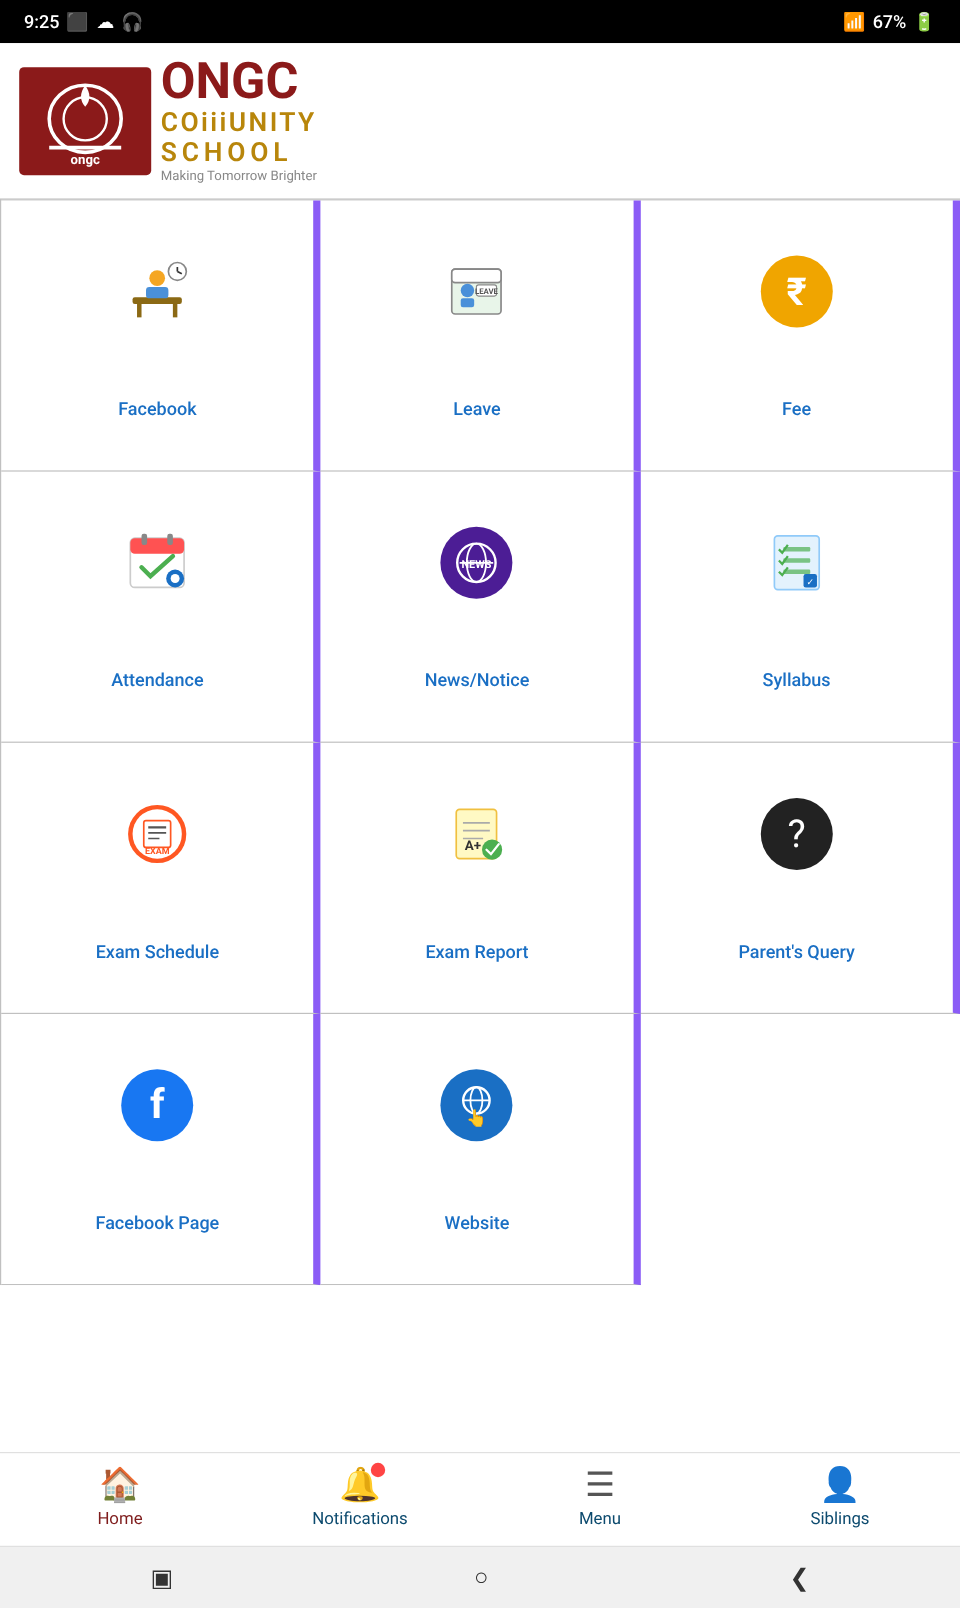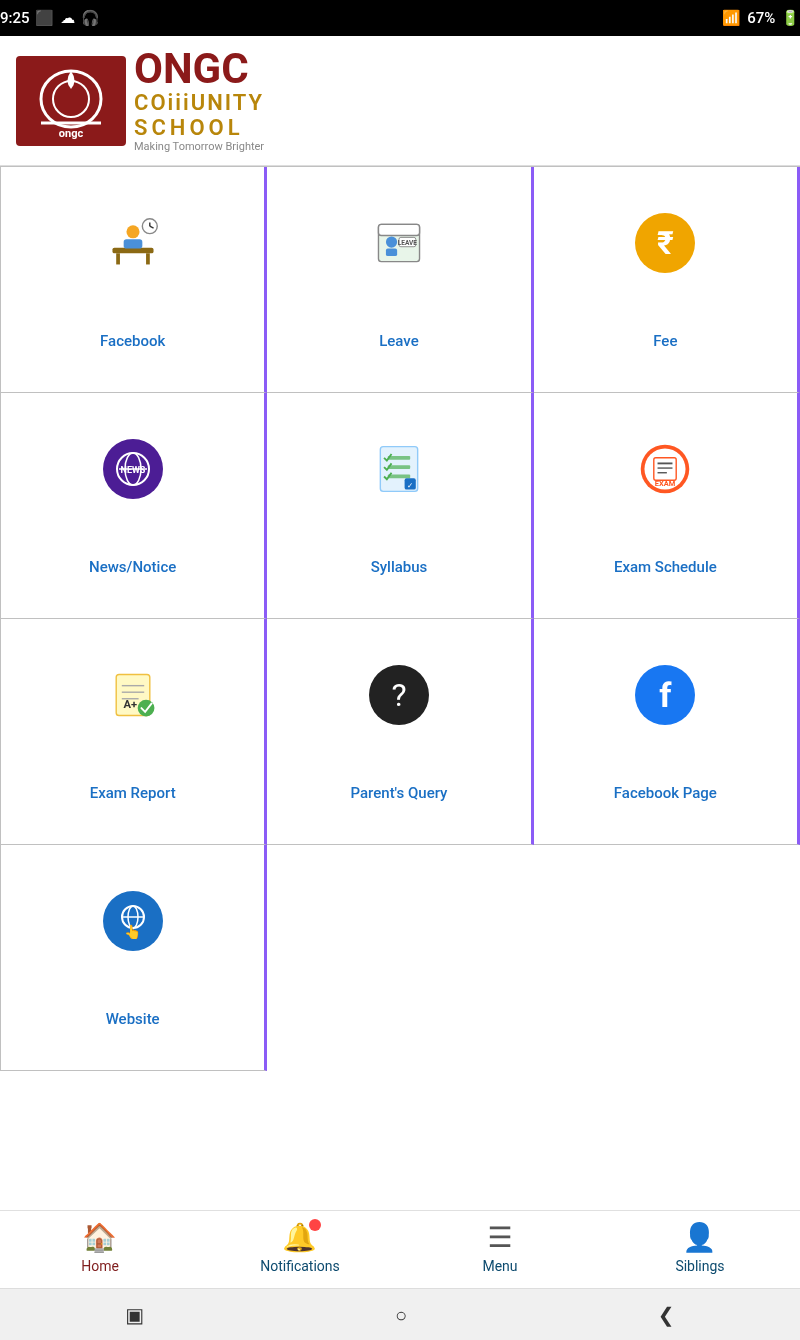--- a/index.html
+++ b/index.html
@@ -14,21 +14,21 @@
     }
 
     
     .status-bar {
       background: #000;
       color: #fff;
       height: 36px;
       display: flex;
       align-items: center;
       justify-content: space-between;
-      padding: 0 0;
+      padding: 0 20px;
       font-size: 15px;
       font-weight: 500;
     }
     .status-bar-left { display: flex; align-items: center; gap: 6px; }
     .status-bar-right { display: flex; align-items: center; gap: 6px; }
 
     
     .header {
       background: #fff;
       padding: 12px 16px;
@@ -84,21 +84,21 @@
 
     
     .grid-container {
       display: grid;
       grid-template-columns: repeat(3, 1fr);
       border-top: 1px solid #c0c0c0;
       border-left: 1px solid #c0c0c0;
       flex: 1;
     }
     .grid-item {
-      border-right: 3px solid #8b5cf6;
+      border-right: 6px solid #8b5cf6;
       border-bottom: 1px solid #c0c0c0;
       display: flex;
       flex-direction: column;
       align-items: center;
       justify-content: center;
       padding: 24px 8px;
       cursor: pointer;
       min-height: 140px;
       gap: 44px;
     }
@@ -293,20 +293,37 @@
     <span class="label">Leave</span>
   </div>
 
   <div class="grid-item">
     <div class="icon-wrap">
       <div class="icon-fee">₹</div>
     </div>
     <span class="label">Fee</span>
   </div>
 
+  <div class="grid-item">
+    <div class="icon-wrap">
+      <svg class="svg-icon" viewBox="0 0 60 60">
+        <rect x="6" y="8" width="48" height="44" rx="4" fill="#fff" stroke="#ccc" stroke-width="1.5"></rect>
+        <rect x="6" y="8" width="48" height="14" rx="4" fill="#FF5252"></rect>
+
+        <rect x="16" y="4" width="5" height="10" rx="2" fill="#888"></rect>
+        <rect x="39" y="4" width="5" height="10" rx="2" fill="#888"></rect>
+
+        <path d="M16 34 L24 42 L44 24" stroke="#4CAF50" stroke-width="4" fill="none" stroke-linecap="round"></path>
+
+        <circle cx="46" cy="44" r="8" fill="#1a6fc4"></circle>
+        <circle cx="46" cy="44" r="4" fill="white"></circle>
+      </svg>
+    </div>
+    <span class="label">Attendance</span>
+  </div>
 
   <div class="grid-item">
     <div class="icon-wrap">
       <div class="icon-news">
         <svg width="36" height="36" viewBox="0 0 36 36">
           <circle cx="18" cy="18" r="16" fill="none" stroke="white" stroke-width="2"></circle>
           <ellipse cx="18" cy="18" rx="8" ry="16" fill="none" stroke="white" stroke-width="1.5"></ellipse>
           <line x1="4" y1="18" x2="32" y2="18" stroke="white" stroke-width="1.5"></line>
           <text x="18" y="22" text-anchor="middle" fill="white" font-size="9" font-weight="bold">NEWS</text>
         </svg>

